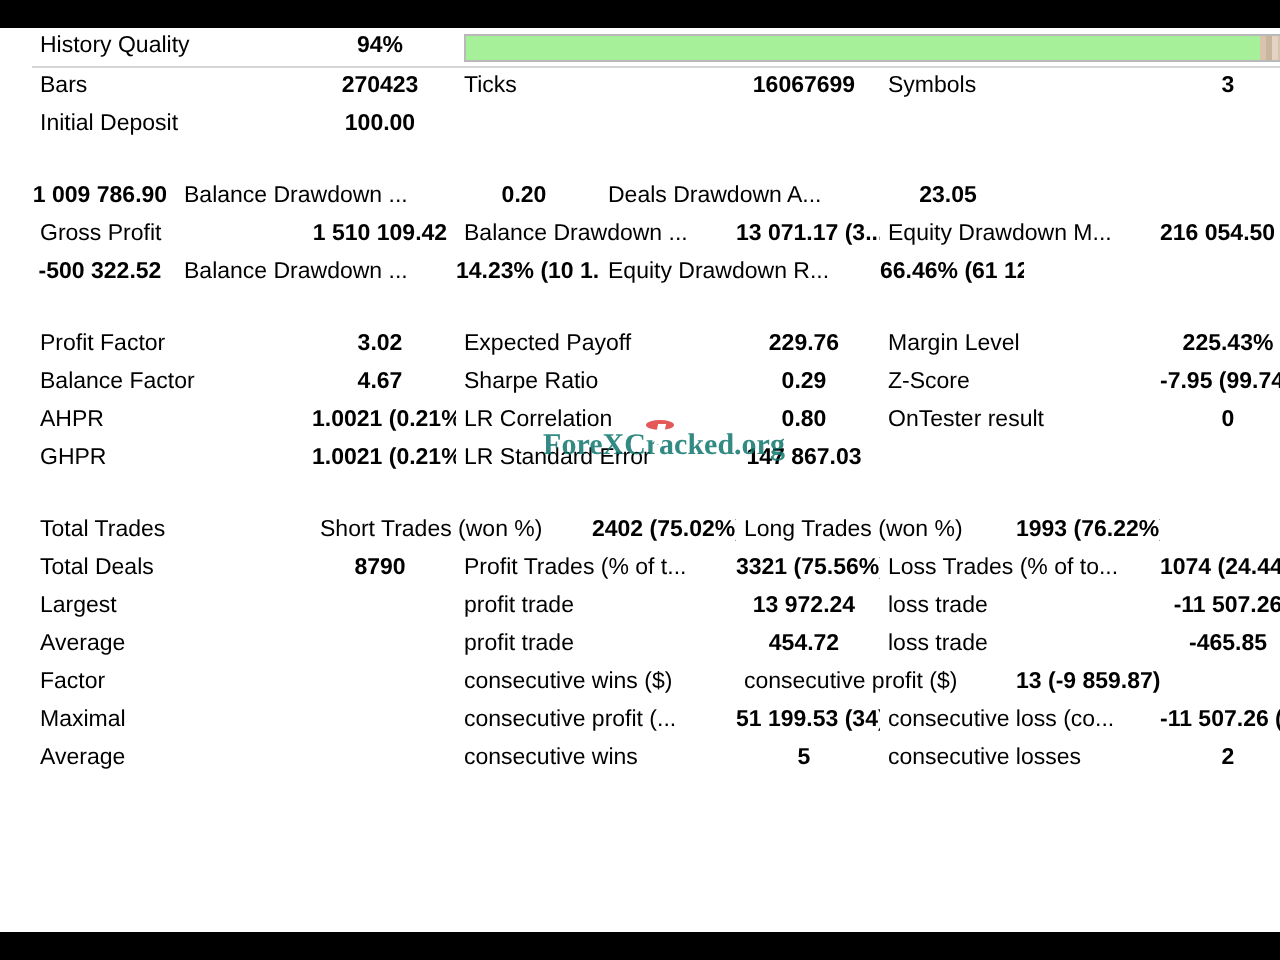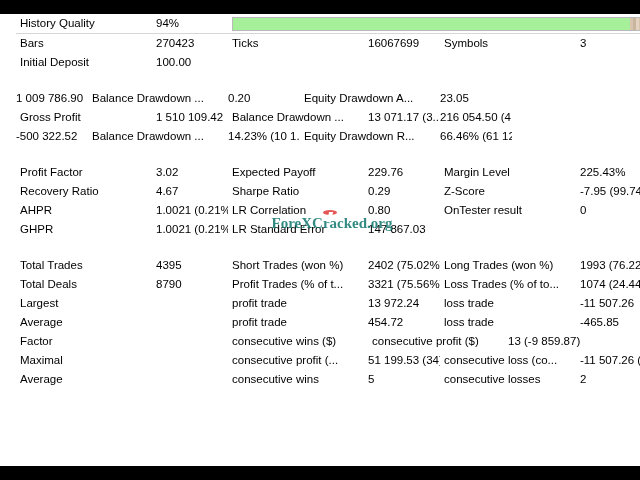--- a/index.html
+++ b/index.html
@@ -39,21 +39,22 @@
     line-height: 19px;
     overflow: hidden;
     white-space: nowrap;
   }
   .lbl {
     padding-left: 4px;
     text-align: left;
   }
   .val {
     padding-right: 4px;
-    text-align: left;
+    text-align: center;
+    font-weight: bold;
   }
   
   .c0 { width: 140px; }
   .c1 { width: 72px; }
   .c2 { width: 140px; }
   .c3 { width: 72px; }
   .c4 { width: 140px; }
   .c5 { width: 72px; }
 
   .divider {
@@ -157,48 +158,49 @@
           <div class="cell lbl c2"></div>
           <div class="cell val c3"></div>
           <div class="cell lbl c4"></div>
           <div class="cell val c5"></div>
         </div>
         <div class="blank"></div>
         <div class="row">
           <div class="cell val c1">1 009 786.90</div>
           <div class="cell lbl c2">Balance Drawdown ...</div>
           <div class="cell val c3">0.20</div>
-          <div class="cell lbl c4">Equity Drawdown A...</div>
+          <div class="cell lbl c4">Deals Drawdown A...</div>
           <div class="cell val c5">23.05</div>
         </div>
         <div class="row">
           <div class="cell lbl c0">Gross Profit</div>
           <div class="cell val c1">1 510 109.42</div>
           <div class="cell lbl c2">Balance Drawdown ...</div>
           <div class="cell val c3">13 071.17 (3...</div>
+          <div class="cell lbl c4">Equity Drawdown M...</div>
           <div class="cell val c5">216 054.50 (4...</div>
         </div>
         <div class="row">
           <div class="cell val c1">-500 322.52</div>
           <div class="cell lbl c2">Balance Drawdown ...</div>
           <div class="cell val c3">14.23% (10 1...</div>
           <div class="cell lbl c4">Equity Drawdown R...</div>
           <div class="cell val c5">66.46% (61 12...</div>
         </div>
         <div class="blank"></div>
         <div class="row">
           <div class="cell lbl c0">Profit Factor</div>
           <div class="cell val c1">3.02</div>
           <div class="cell lbl c2">Expected Payoff</div>
           <div class="cell val c3">229.76</div>
           <div class="cell lbl c4">Margin Level</div>
           <div class="cell val c5">225.43%</div>
         </div>
         <div class="row">
-          <div class="cell lbl c0">Recovery Ratio</div>
+          <div class="cell lbl c0">Balance Factor</div>
           <div class="cell val c1">4.67</div>
           <div class="cell lbl c2">Sharpe Ratio</div>
           <div class="cell val c3">0.29</div>
           <div class="cell lbl c4">Z-Score</div>
           <div class="cell val c5">-7.95 (99.74%)</div>
         </div>
         <div class="row">
           <div class="cell lbl c0">AHPR</div>
           <div class="cell val c1">1.0021 (0.21%)</div>
           <div class="cell lbl c2">LR Correlation</div>
@@ -210,21 +212,20 @@
           <div class="cell lbl c0">GHPR</div>
           <div class="cell val c1">1.0021 (0.21%)</div>
           <div class="cell lbl c2">LR Standard Error</div>
           <div class="cell val c3">147 867.03</div>
           <div class="cell lbl c4"></div>
           <div class="cell val c5"></div>
         </div>
         <div class="blank"></div>
         <div class="row">
           <div class="cell lbl c0">Total Trades</div>
-          <div class="cell val c1">4395</div>
           <div class="cell lbl c2">Short Trades (won %)</div>
           <div class="cell val c3">2402 (75.02%)</div>
           <div class="cell lbl c4">Long Trades (won %)</div>
           <div class="cell val c5">1993 (76.22%)</div>
         </div>
         <div class="row">
           <div class="cell lbl c0">Total Deals</div>
           <div class="cell val c1">8790</div>
           <div class="cell lbl c2">Profit Trades (% of t...</div>
           <div class="cell val c3">3321 (75.56%)</div>

